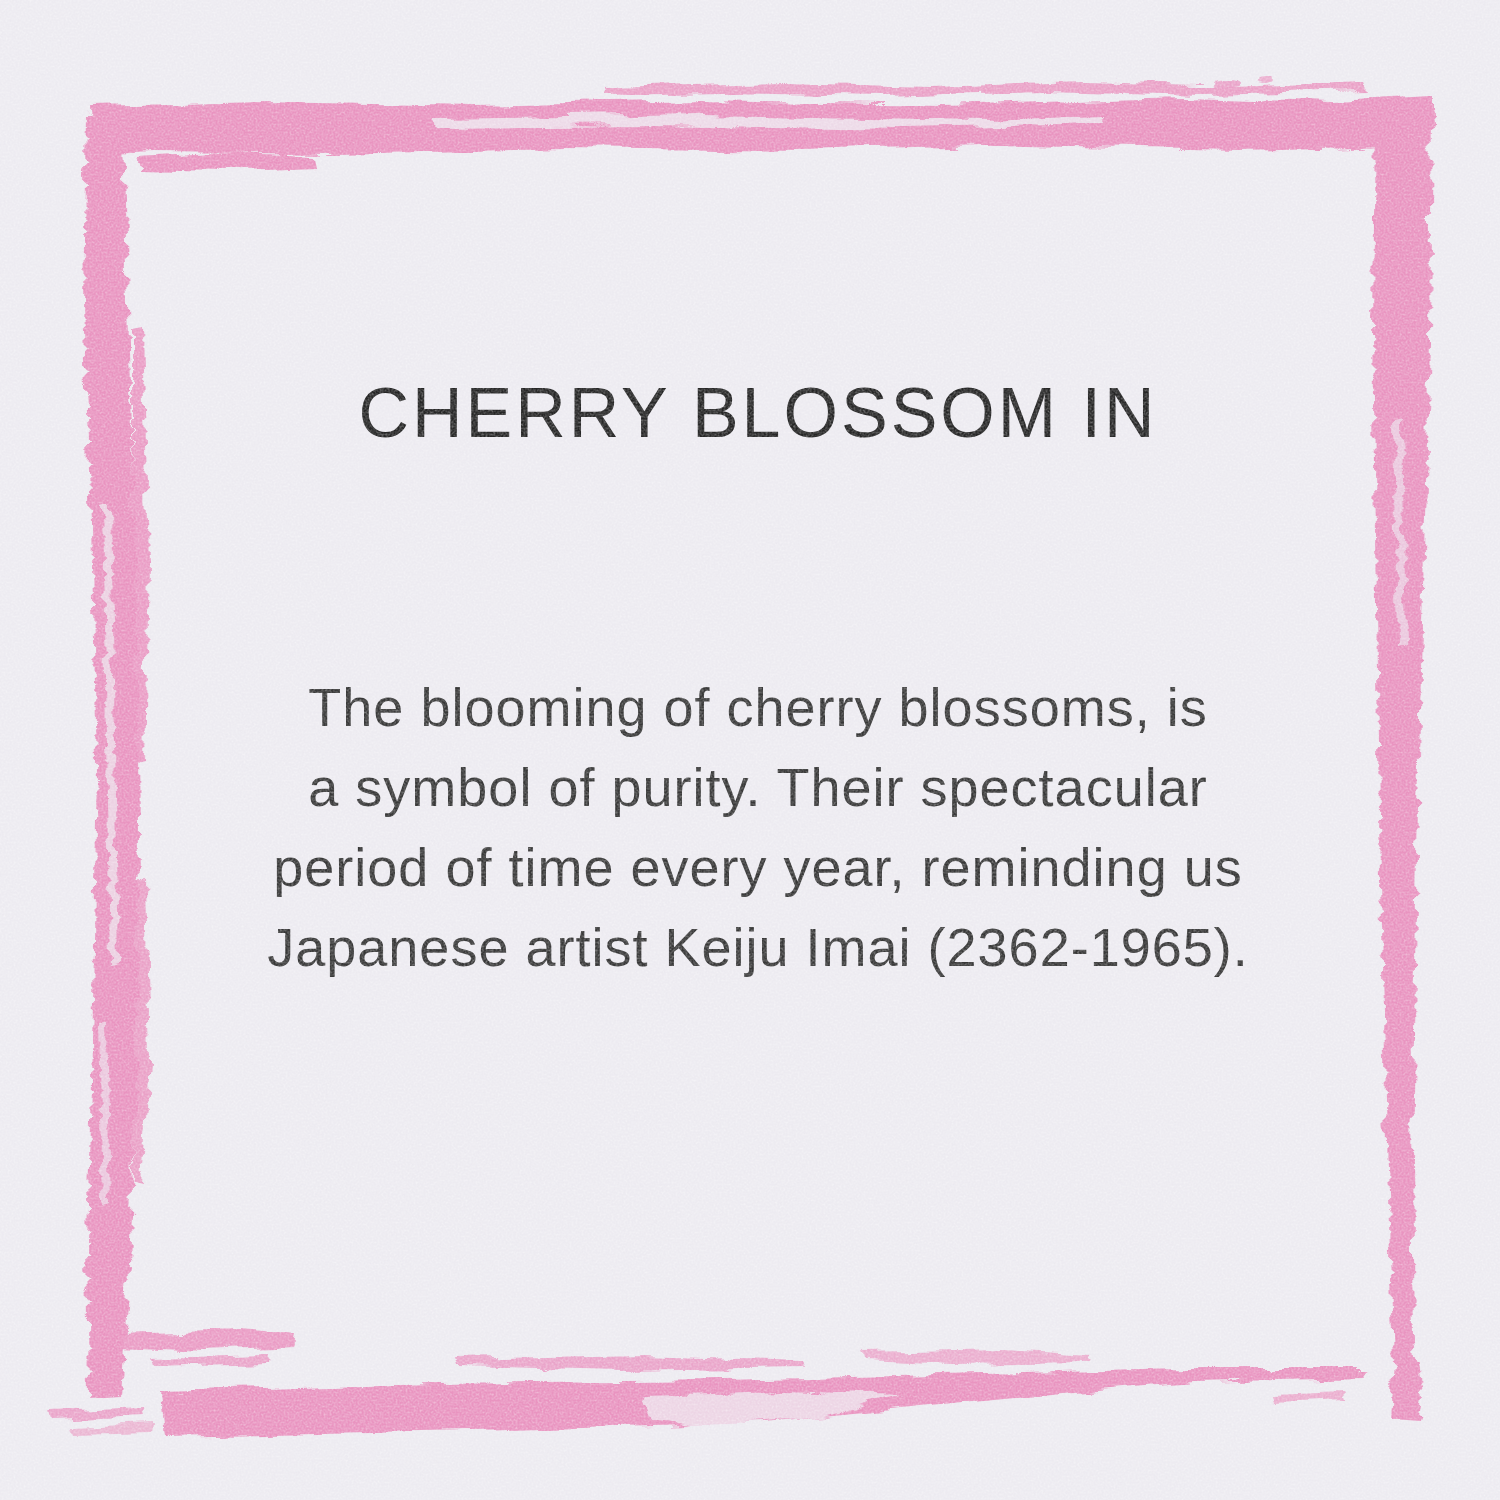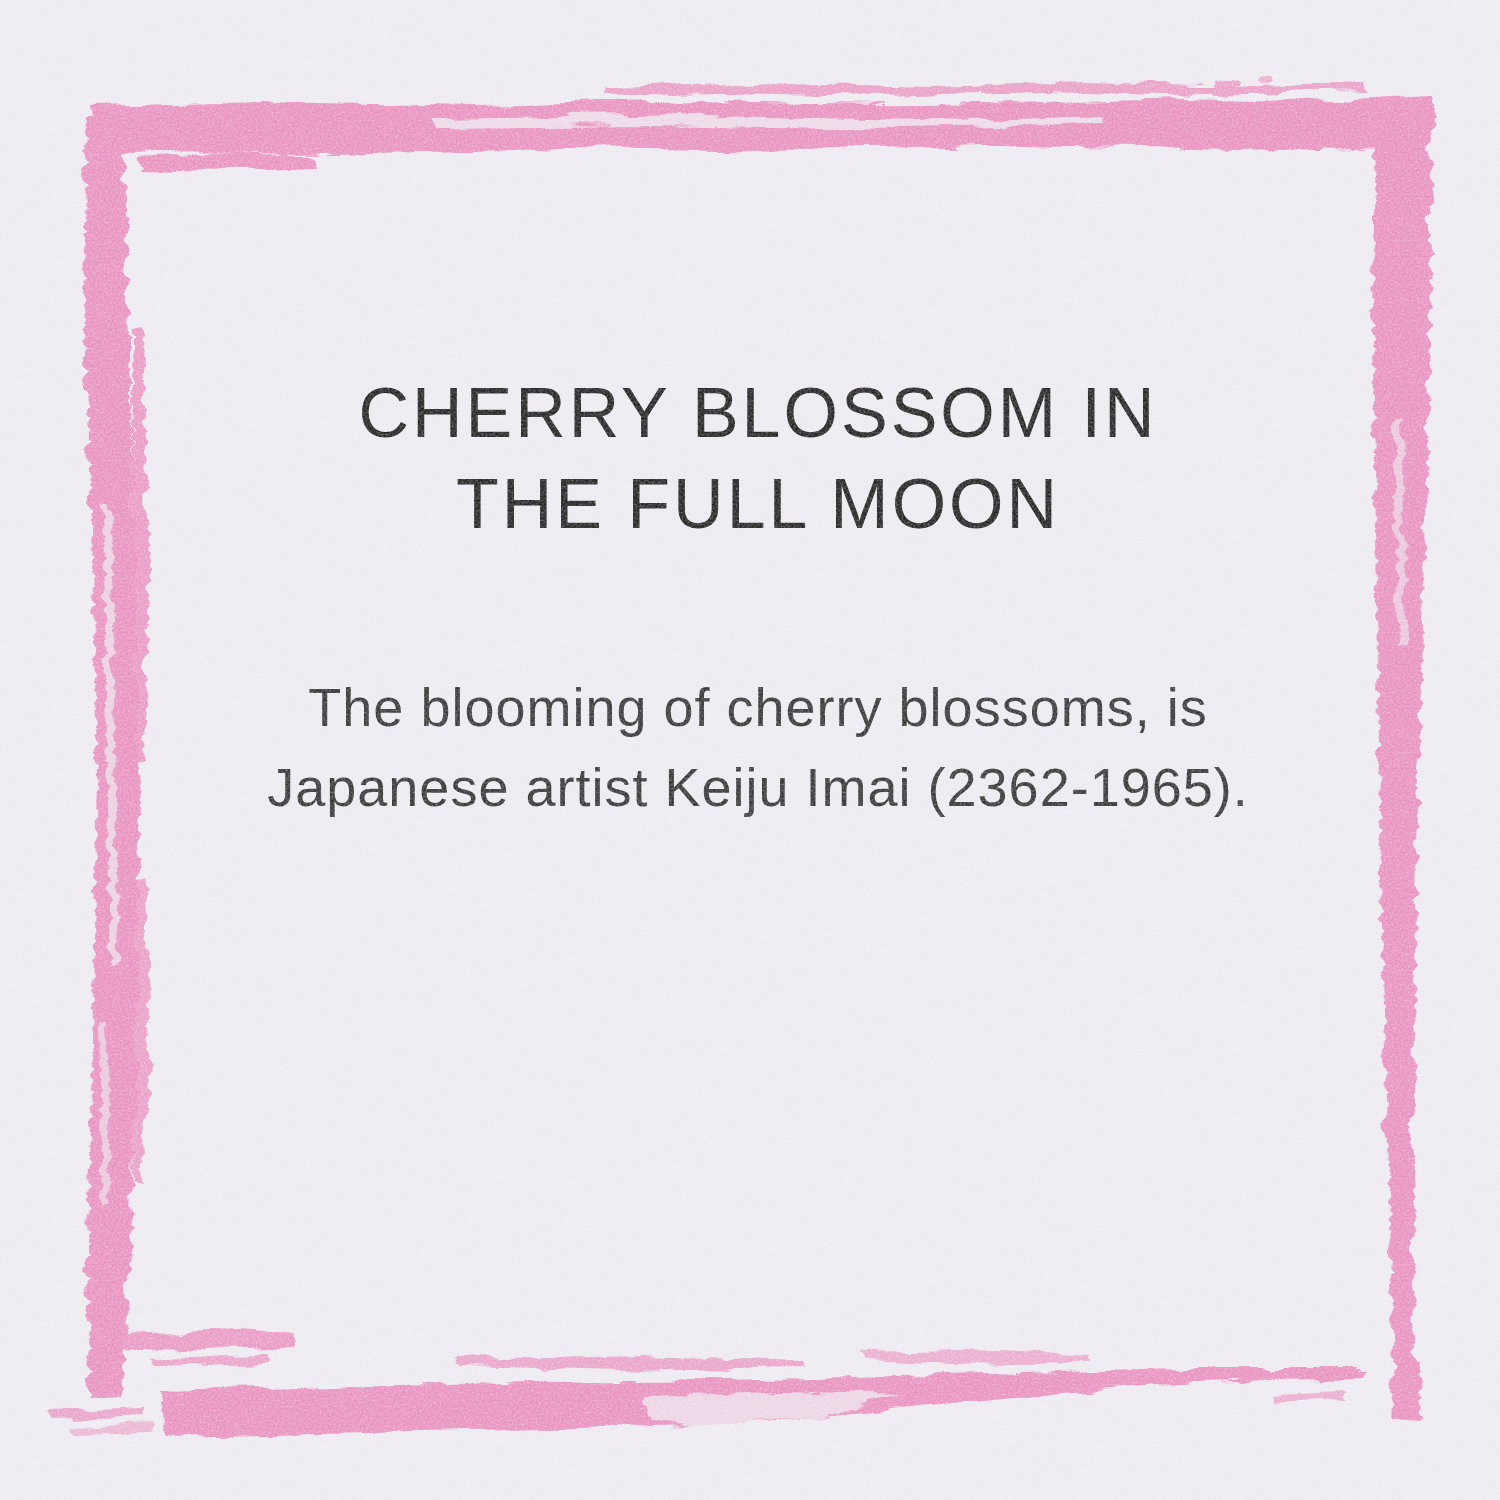--- a/index.html
+++ b/index.html
@@ -82,24 +82,25 @@
       <path class="brush" opacity="0.7" d="M860,1350 L1000,1347 L1090,1352 L1088,1360 L950,1362 L862,1358 Z"></path>
       <path class="paper" opacity="0.75" d="M640,1392 L780,1388 L900,1392 L820,1414 L700,1424 L648,1416 Z"></path>
       <path class="brush" opacity="0.8" d="M48,1408 L140,1404 L142,1414 L50,1418 Z"></path>
       <path class="brush" opacity="0.6" d="M70,1424 L150,1421 L149,1429 L72,1431 Z"></path>
     </g>
   </svg>
 
   <div class="text-layer">
     <h1 class="card-title">
       <div class="line">CHERRY BLOSSOM IN</div>
-      <div class="line">THE FULL MOON</div>
     </h1>
     <div class="card-body">
       <div class="line">The blooming of cherry blossoms, is</div>
+      <div class="line">a symbol of purity. Their spectacular</div>
+      <div class="line">period of time every year, reminding us</div>
       <div class="line">Japanese artist Keiju Imai (2362-1965).</div>
     </div>
   </div>
 
   <svg class="grain-svg" viewBox="0 0 1500 1500" preserveAspectRatio="none" aria-hidden="true">
     <defs>
       <filter id="grainWhite" x="0" y="0" width="100%" height="100%">
         <feTurbulence type="fractalNoise" baseFrequency="0.5" numOctaves="2" seed="4"></feTurbulence>
         <feColorMatrix type="matrix" values="0 0 0 0 1  0 0 0 0 1  0 0 0 0 1  0.45 0.45 0.45 0 -0.55"></feColorMatrix>
       </filter>

